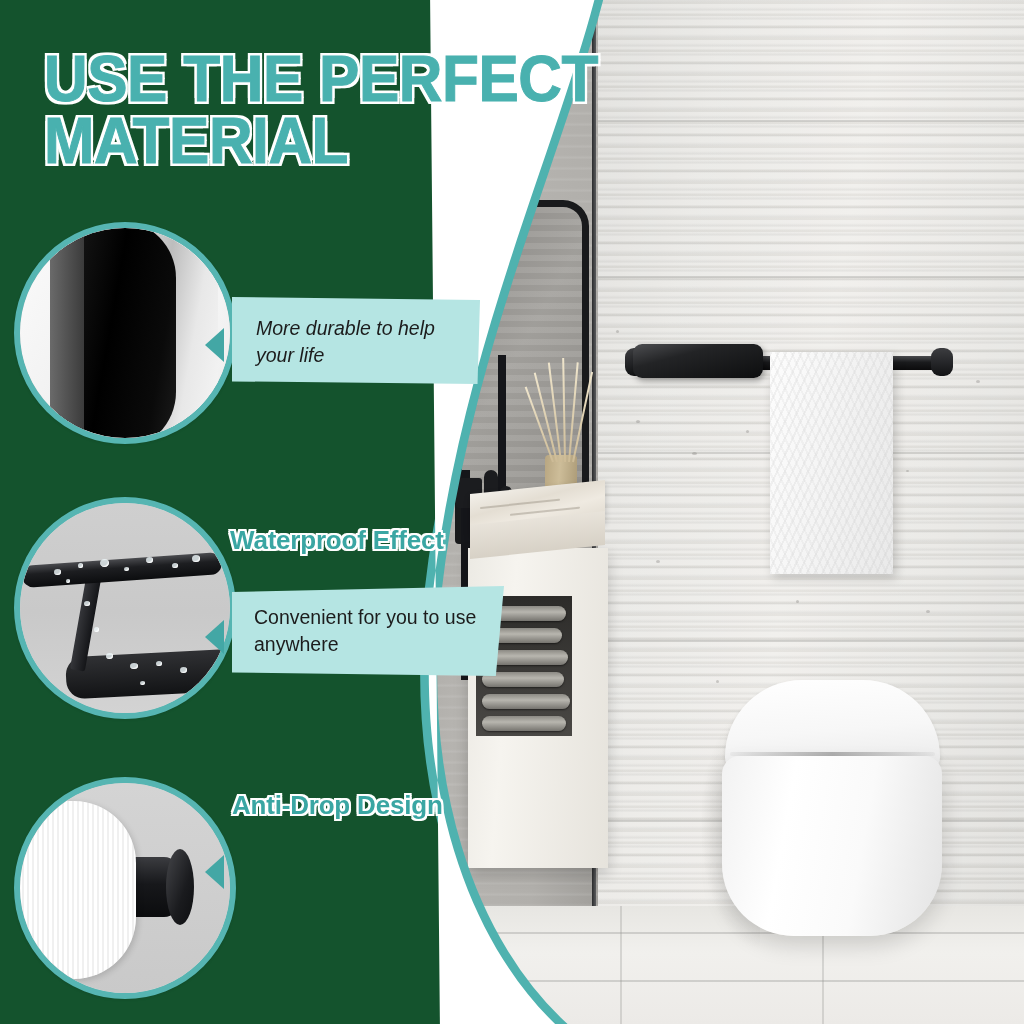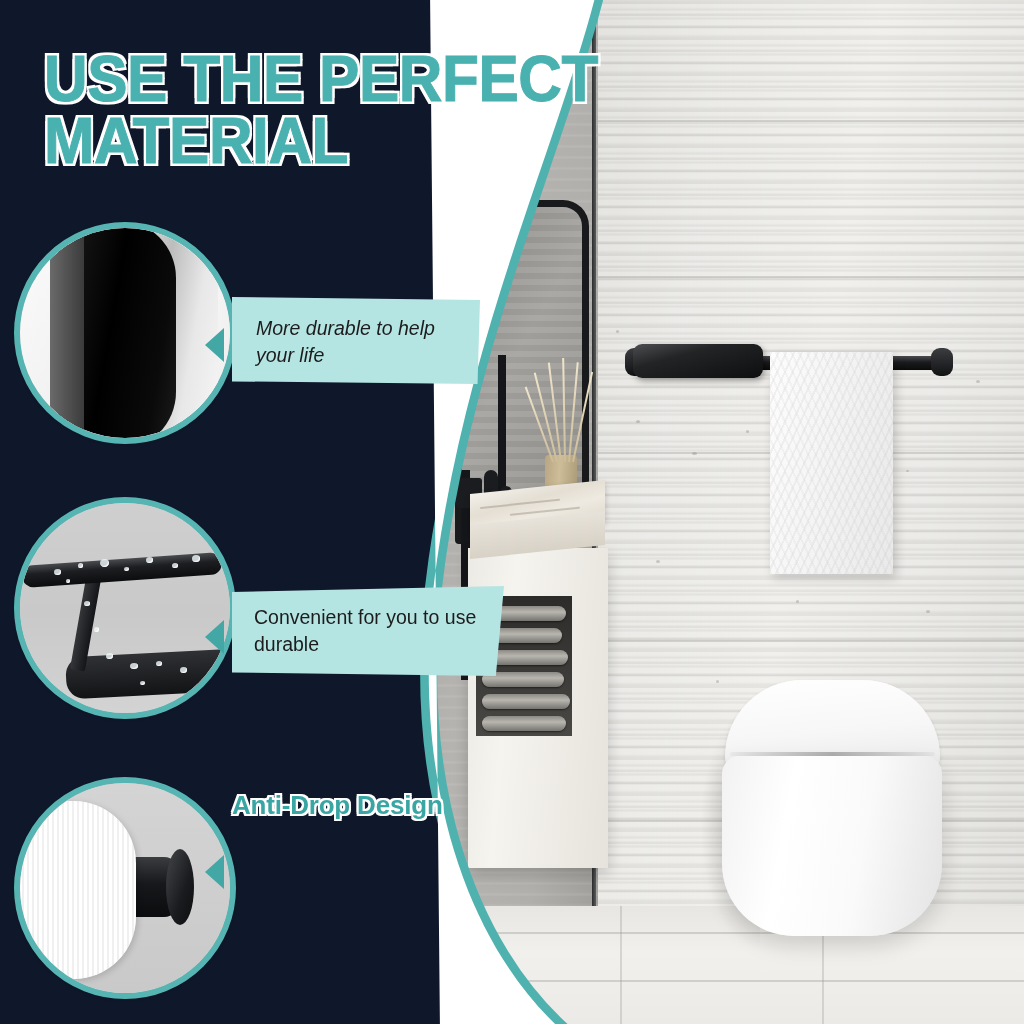--- a/index.html
+++ b/index.html
@@ -1,18 +1,18 @@
 <!DOCTYPE html>
 <html><head>
 <meta charset="utf-8">
 <style>
   html,body{margin:0;padding:0;background:#fff;}
   body{width:1024px;height:1024px;overflow:hidden;
        font-family:"Liberation Sans","DejaVu Sans",sans-serif;}
-  #stage{position:relative;width:1024px;height:1024px;background:#0f172a;overflow:hidden;}
+  #stage{position:relative;width:1024px;height:1024px;background:#14532d;overflow:hidden;}
 
   
   .photo{position:absolute;inset:0;}
   .photo-clip{position:absolute;top:0;left:0;width:1024px;height:1024px;
       clip-path:path("M 1024 0 L 597 0 C 556 150 470 330 437 560 C 405 782 470 940 560 1024 L 1024 1024 Z");}
 
   
   .wall-right{position:absolute;left:596px;top:0;width:428px;height:1024px;
      background:
        repeating-linear-gradient(0deg, rgba(255,255,255,0) 0px, rgba(255,255,255,0) 5px, rgba(160,160,158,.17) 6px, rgba(255,255,255,0) 9px),
@@ -297,24 +297,25 @@
       <div class="drop" style="left:64px;top:98px;width:6px;height:5px"></div>
       <div class="drop" style="left:74px;top:124px;width:5px;height:5px"></div>
       <div class="drop" style="left:86px;top:150px;width:7px;height:6px"></div>
       <div class="drop" style="left:110px;top:160px;width:8px;height:6px"></div>
       <div class="drop" style="left:136px;top:158px;width:6px;height:5px"></div>
       <div class="drop" style="left:160px;top:164px;width:7px;height:6px"></div>
       <div class="drop" style="left:120px;top:178px;width:5px;height:4px"></div>
       <div class="drop" style="left:46px;top:76px;width:4px;height:4px"></div>
     </div>
   </div>
+  <div class="sub-head" style="left:230px;top:525px">Waterproof Effect</div>
   <div class="arrow" style="left:205px;top:620px"></div>
   <div class="callout" style="left:232px;top:586px;width:272px;height:90px;
        clip-path:polygon(0 6px, 100% 0, 97% 100%, 0 96%);">
-    <div class="txt" style="left:22px;top:18px;width:240px">Convenient for you to use durable</div>
+    <div class="txt" style="left:22px;top:18px;width:240px">Convenient for you to use anywhere</div>
   </div>
 
   <div class="circle" style="left:14px;top:777px">
     <div class="inner">
       <div class="c3-bg"></div>
       <div class="c3-core"></div>
       <div class="c3-hook"></div>
       <div class="c3-cap"></div>
       <div class="c3-roll"></div>
     </div>

